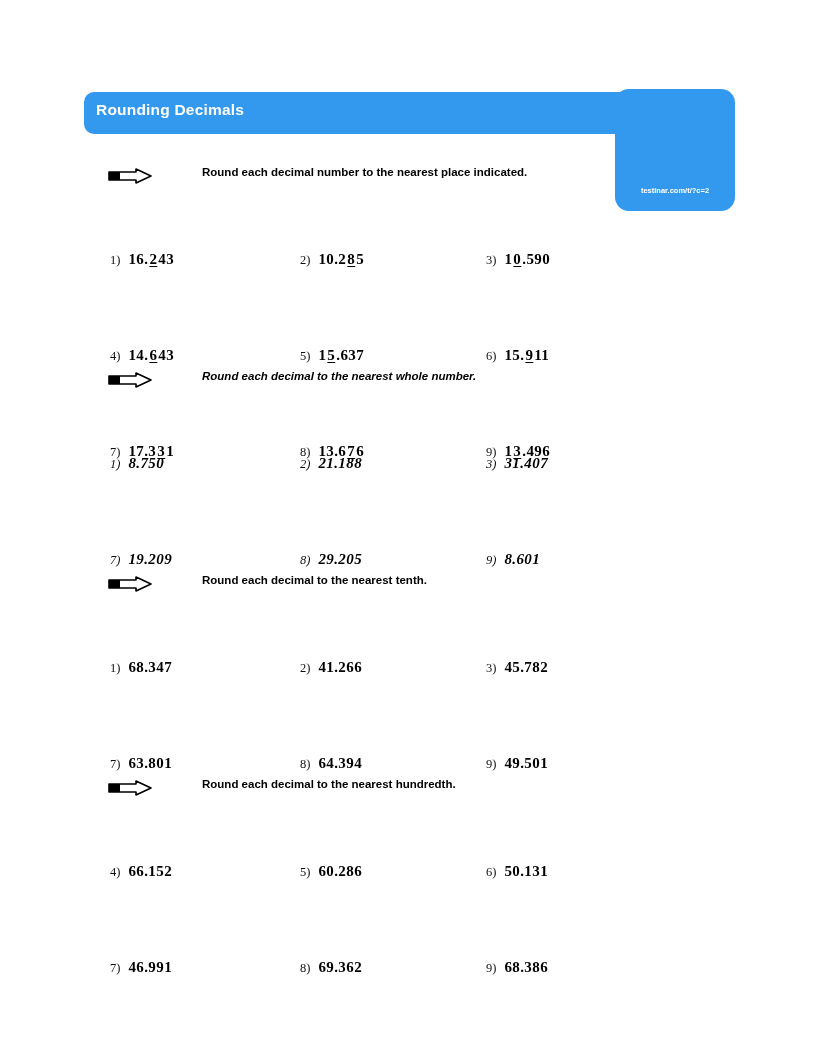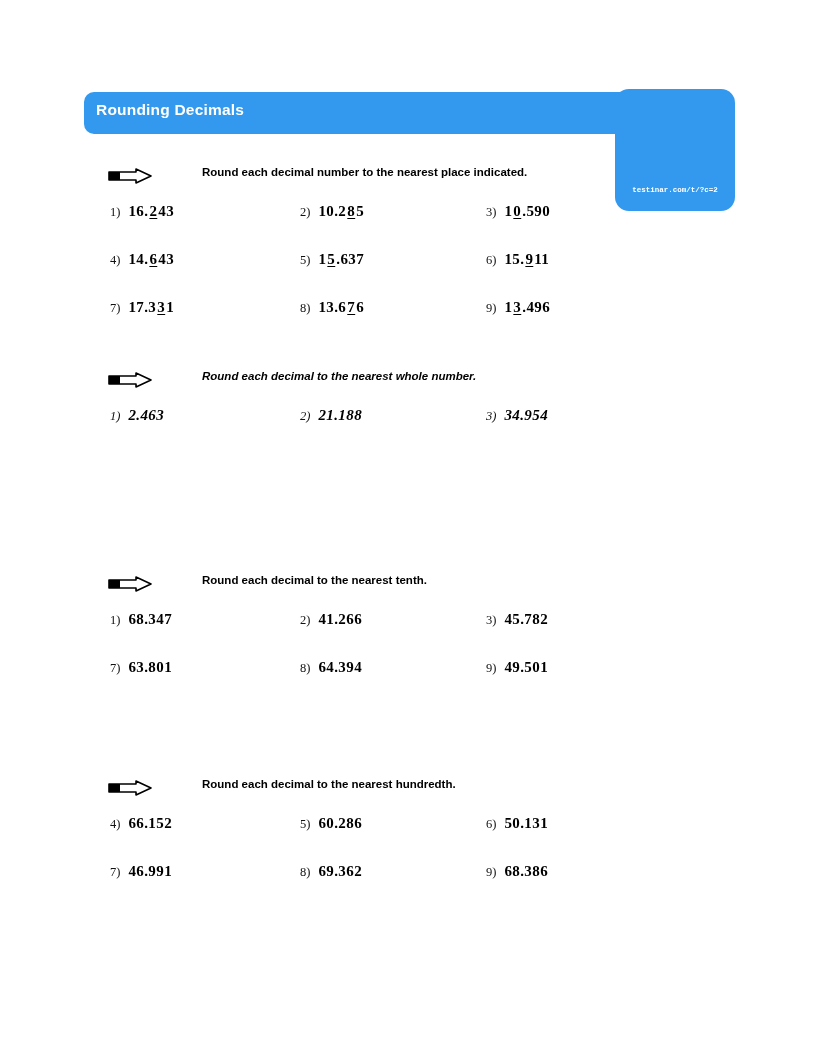--- a/index.html
+++ b/index.html
@@ -50,21 +50,21 @@
     height: 122px;
     background: #3399ee;
     border-radius: 14px;
   }
   .qr-url {
     position: absolute;
     left: 615px;
     top: 186px;
     width: 120px;
     text-align: center;
-    font-family: Liberation Mono, monospace;
+    font-family: Liberation Sans, sans-serif;
     font-size: 7.5px;
     font-weight: bold;
     color: #ffffff;
   }
 
   
   .section { position: absolute; left: 108px; width: 620px; }
 
   .section-head {
     position: relative;
@@ -91,20 +91,21 @@
 
   .grid {
     position: absolute;
     left: 0;
     top: 36px;
     width: 620px;
   }
   .row {
     position: relative;
     height: 48px;
+    margin-top: 48px;
   }
   .cell {
     position: absolute;
     top: 0;
     white-space: nowrap;
   }
   .cell.c1 { left: 2px; }
   .cell.c2 { left: 192px; }
   .cell.c3 { left: 378px; }
 
@@ -189,27 +190,38 @@
     <div class="section-head">
       <svg class="arrow-icon" viewBox="0 0 44 16">
         <path d="M1 4 H28 V1 L43 8 L28 15 V12 H1 Z" fill="#ffffff" stroke="#000000" stroke-width="1.6" stroke-linejoin="round"></path>
         <path d="M1 4 H12 V12 H1 Z" fill="#000000"></path>
       </svg>
       <div class="section-title">Round each decimal to the nearest whole number.</div>
     </div>
     <div class="grid">
       <div class="row">
         <div class="cell c1">
-          <span class="num">1)</span><span class="val">2.463</span>
+          <span class="num">1)</span><span class="val">8.750</span>
         </div>
         <div class="cell c2">
           <span class="num">2)</span><span class="val">21.188</span>
         </div>
         <div class="cell c3">
-          <span class="num">3)</span><span class="val">34.954</span>
+          <span class="num">3)</span><span class="val">31.407</span>
+        </div>
+      </div>
+      <div class="row">
+        <div class="cell c1">
+          <span class="num">7)</span><span class="val">19.209</span>
+        </div>
+        <div class="cell c2">
+          <span class="num">8)</span><span class="val">29.205</span>
+        </div>
+        <div class="cell c3">
+          <span class="num">9)</span><span class="val">8.601</span>
         </div>
       </div>
     </div>
   </div>
 
   <div class="section" style="top:574px;">
     <div class="section-head">
       <svg class="arrow-icon" viewBox="0 0 44 16">
         <path d="M1 4 H28 V1 L43 8 L28 15 V12 H1 Z" fill="#ffffff" stroke="#000000" stroke-width="1.6" stroke-linejoin="round"></path>
         <path d="M1 4 H12 V12 H1 Z" fill="#000000"></path>

